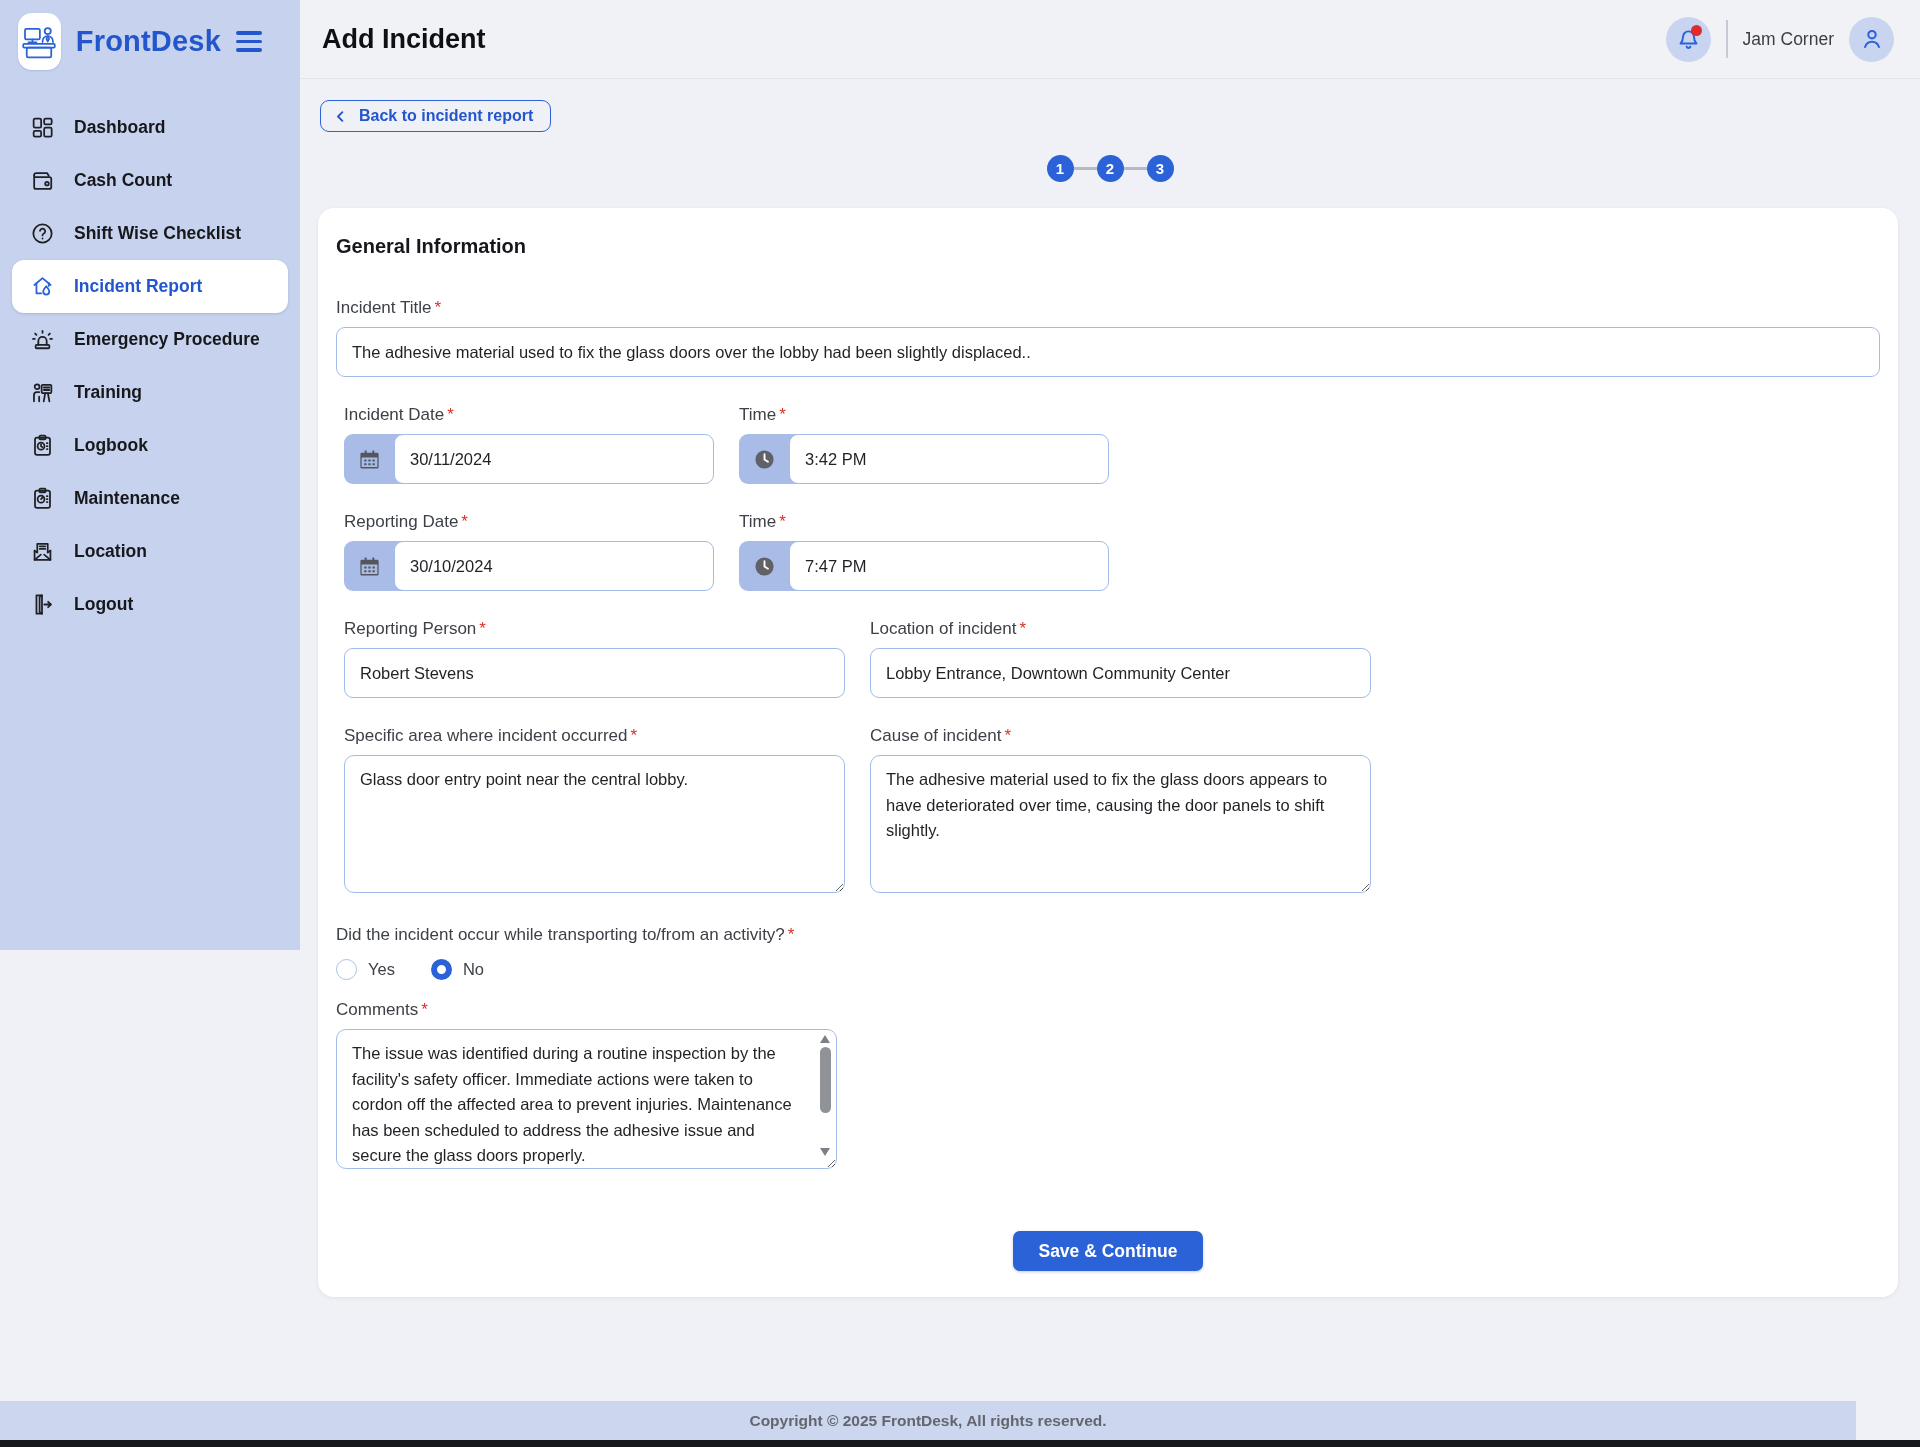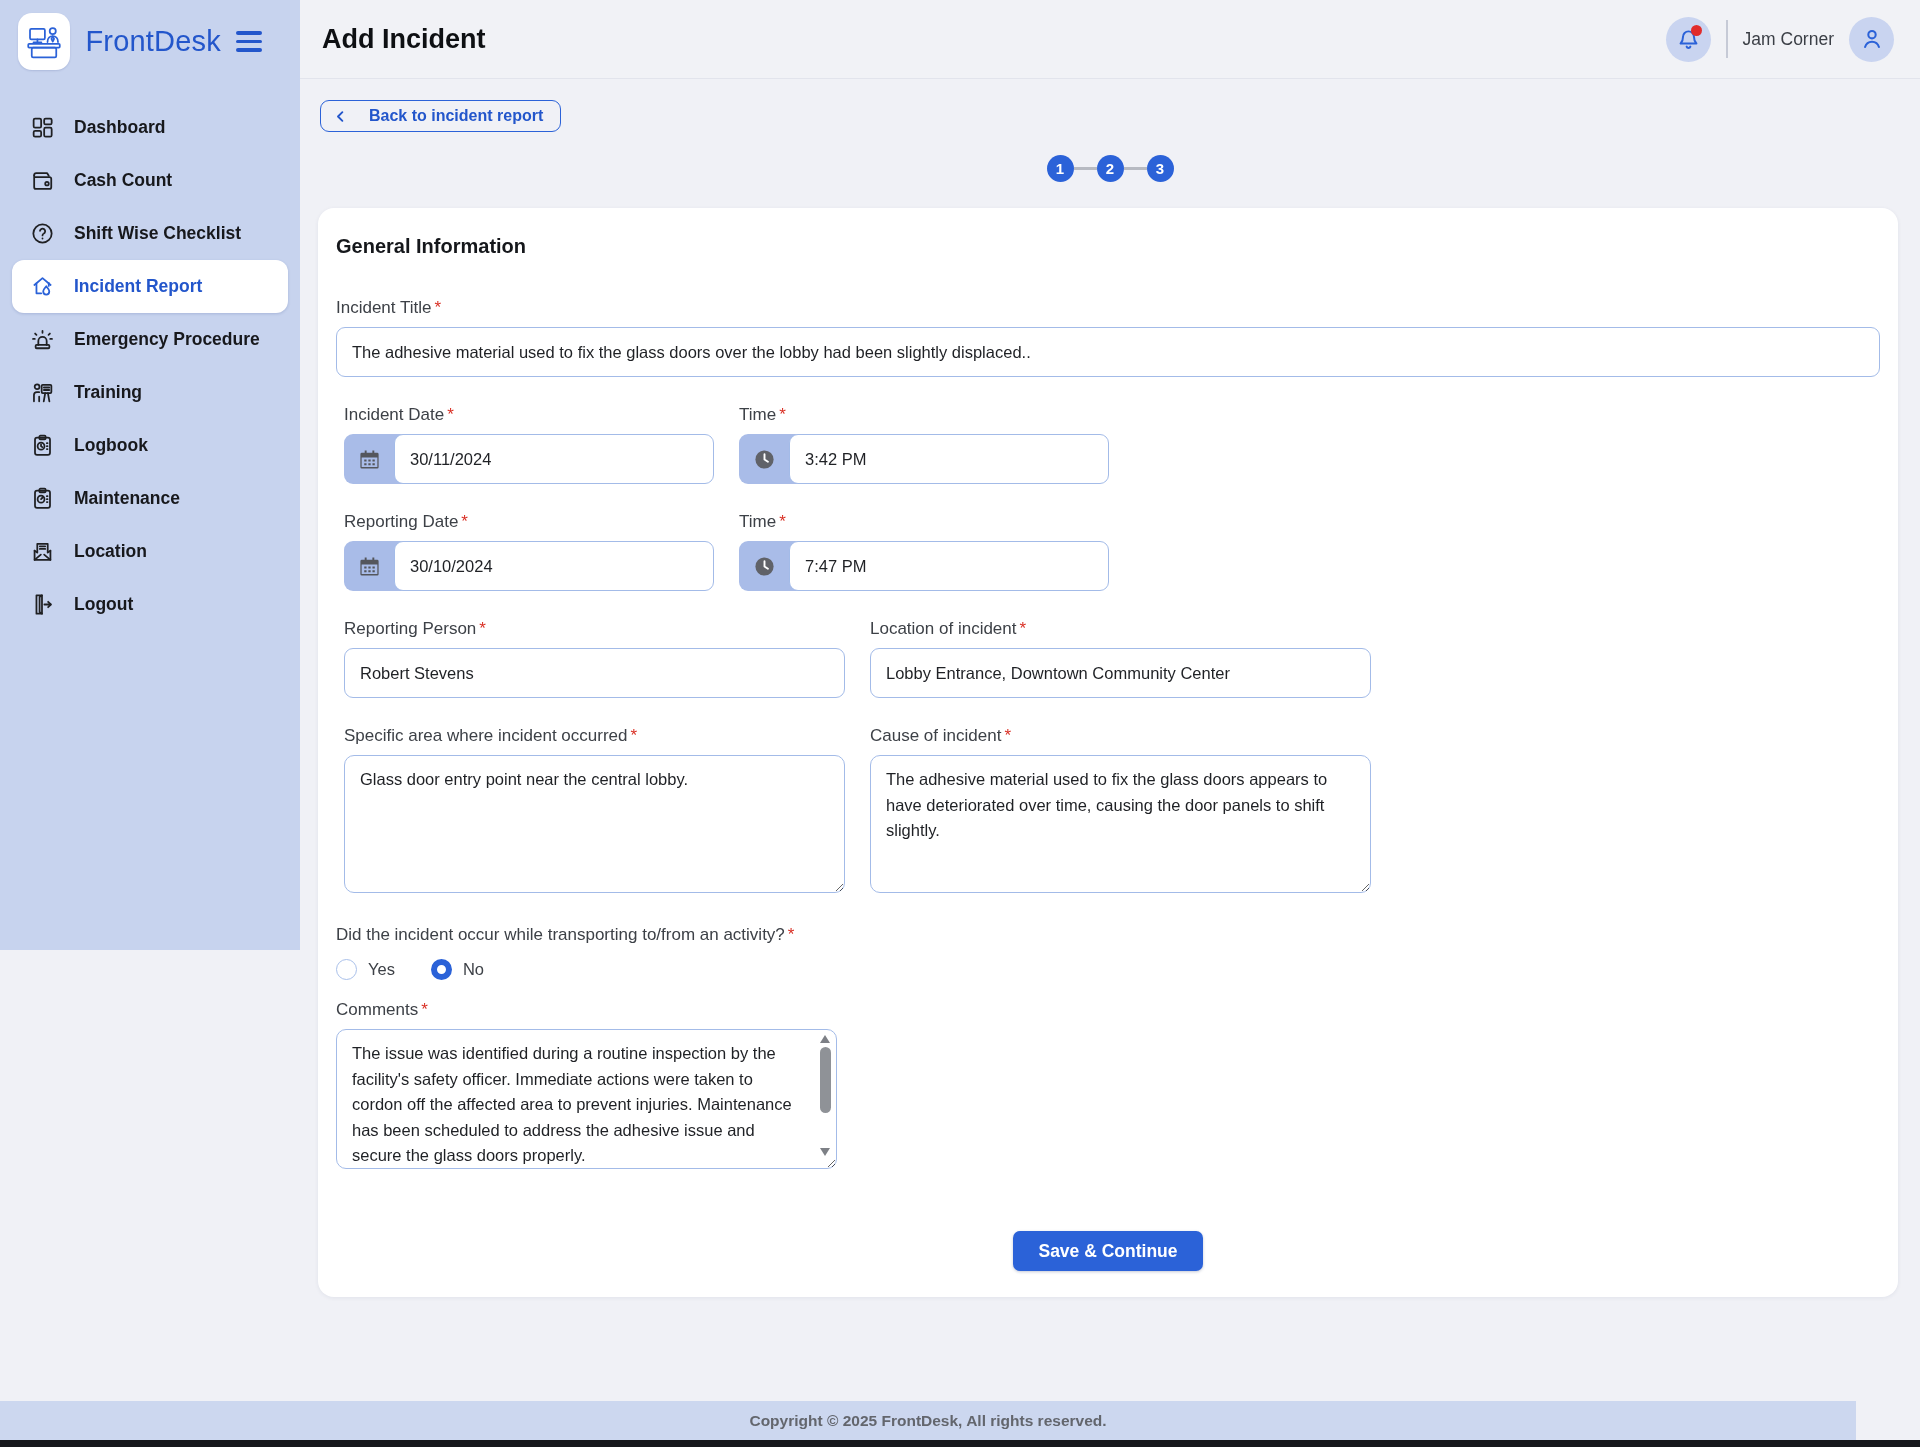--- a/index.html
+++ b/index.html
@@ -17,21 +17,21 @@
   .sidebar {
     position:absolute; left:0; top:0; width:300px; height:950px;
     background:#c7d3ee;
   }
   .brand-row { display:flex; align-items:center; gap:15px; padding:13px 38px 10px 18px; }
   .logo-box {
     width:57px; height:57px; background:#fff; border-radius:14px;
     display:flex; align-items:center; justify-content:center;
     box-shadow:0 1px 2px rgba(30,50,120,.15);
   }
-  .brand-name { font-size:29px; font-weight:normal; color:#2356cb; letter-spacing:.2px; }
+  .brand-name { font-size:29px; font-weight:bold; color:#2356cb; letter-spacing:.2px; }
   .hamburger { margin-left:auto; display:flex; flex-direction:column; gap:5px; cursor:pointer; }
   .hamburger span { width:26px; height:3.5px; background:#2356cb; border-radius:2px; }
 
   .nav { padding-top:21px; display:flex; flex-direction:column; }
   .nav-item {
     display:flex; align-items:center; gap:19px;
     padding:14px 18px 14px 30px;
     font-size:17.5px; font-weight:600; color:#17181c; cursor:pointer;
   }
   .nav-item svg { width:25px; height:25px; stroke:#1f2023; fill:none; stroke-width:1.7; stroke-linecap:round; stroke-linejoin:round; flex:0 0 auto; }
@@ -56,21 +56,21 @@
     display:flex; align-items:center; justify-content:center; position:relative; cursor:pointer;
   }
   .bell-dot { position:absolute; top:8px; right:9px; width:11px; height:11px; border-radius:50%; background:#e12b2b; }
   .v-divider { width:1.5px; height:38px; background:#c6cad6; }
   .user-name { font-size:17.5px; color:#3b3f46; }
 
   
   .content { position:absolute; left:300px; top:79px; width:1620px; }
 
   .back-btn {
-    display:inline-flex; align-items:center; gap:21px;
+    display:inline-flex; align-items:center; gap:11px;
     margin:21px 0 0 20px; height:32px; padding:0 17px 0 12px;
     border:1.5px solid #2b62d8; border-radius:9px; background:transparent;
     color:#2356cb; font-size:16px; font-weight:bold; cursor:pointer;
     font-family:"Liberation Sans",sans-serif;
   }
 
   .stepper { display:flex; align-items:center; justify-content:center; margin-top:23px; }
   .step-circle {
     width:27px; height:27px; border-radius:50%; background:#2b62d8;
     color:#fff; font-size:15px; font-weight:bold;

